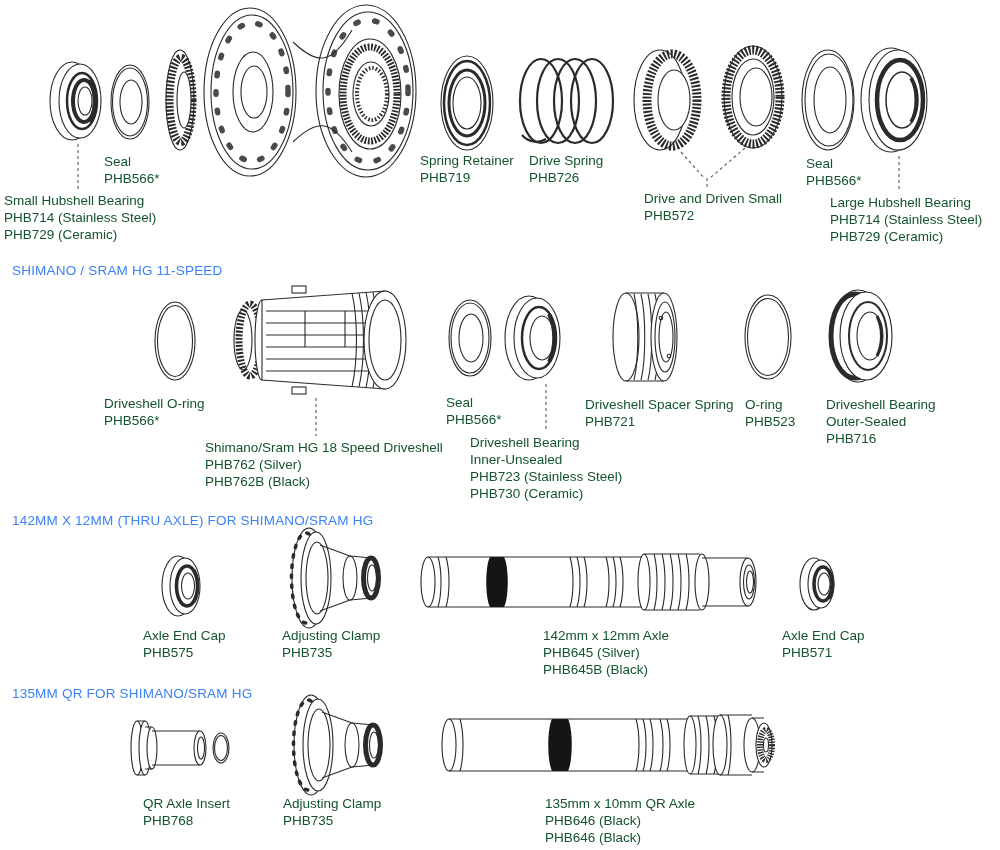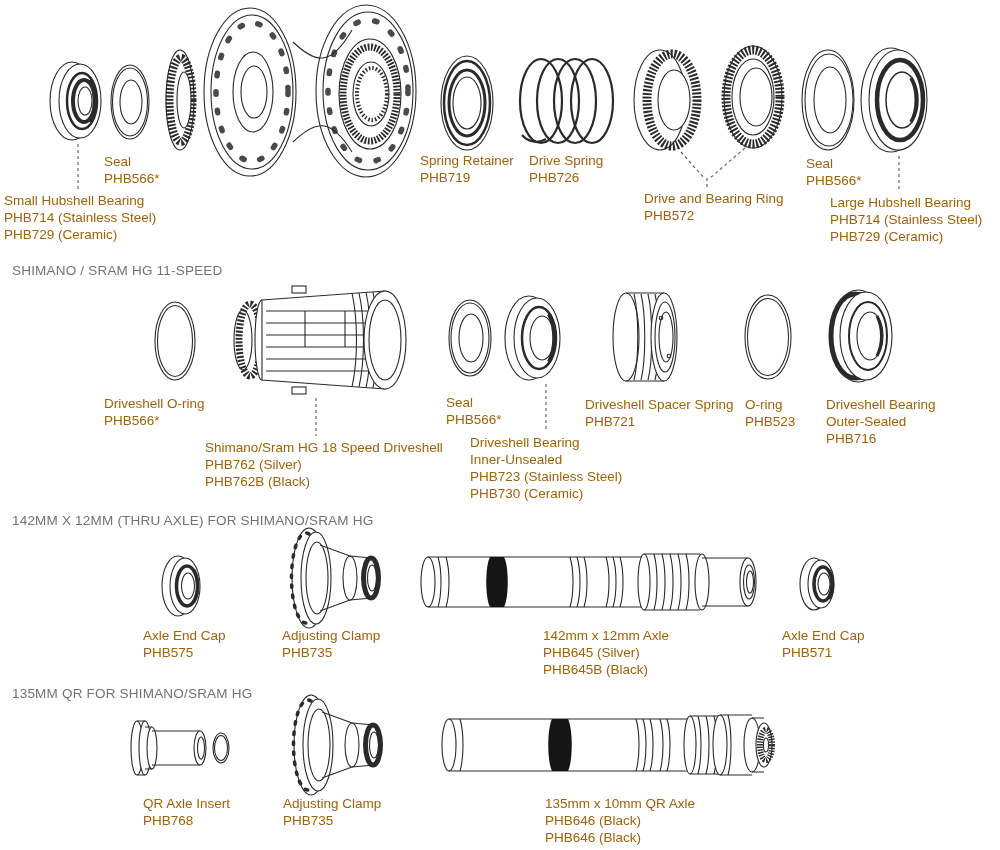--- a/index.html
+++ b/index.html
@@ -3,22 +3,22 @@
 <meta charset="utf-8">
 <style>
   * { margin:0; padding:0; box-sizing:border-box; }
   html,body { background:#ffffff; }
   body {
     width:1000px; height:850px; position:relative; overflow:hidden;
     font-family:"Liberation Sans", sans-serif; color:#1a1a1a;
   }
   .stage { position:absolute; left:0; top:0; width:1000px; height:850px; }
   svg.art { position:absolute; left:0; top:0; }
-  .lbl { position:absolute; font-size:13.5px; line-height:17px; white-space:nowrap; color:#a16207; }
-  .hdr { position:absolute; font-size:13.5px; line-height:17px; white-space:nowrap; color:#737373; letter-spacing:.2px; }
+  .lbl { position:absolute; font-size:13.5px; line-height:17px; white-space:nowrap; color:#14532d; }
+  .hdr { position:absolute; font-size:13.5px; line-height:17px; white-space:nowrap; color:#3b82f6; letter-spacing:.2px; }
 </style>
 </head>
 <body>
 
 <div class="stage">
 
 <svg class="art" width="1000" height="850" viewBox="0 0 1000 850">
 
   <g stroke="#2a2a2a" stroke-width="1.1" fill="none">
     <ellipse cx="72" cy="101" rx="22" ry="39" fill="#fff"></ellipse>
@@ -262,21 +262,21 @@
     </div>
   <div class="lbl" style="left:420px;top:152px">
       <div>Spring Retainer</div>
       <div>PHB719</div>
     </div>
   <div class="lbl" style="left:529px;top:152px">
       <div>Drive Spring</div>
       <div>PHB726</div>
     </div>
   <div class="lbl" style="left:644px;top:190px">
-      <div>Drive and Bearing Ring</div>
+      <div>Drive and Driven Small</div>
       <div>PHB572</div>
     </div>
   <div class="lbl" style="left:806px;top:155px">
       <div>Seal</div>
       <div>PHB566*</div>
     </div>
   <div class="lbl" style="left:830px;top:194px">
       <div>Large Hubshell Bearing</div>
       <div>PHB714 (Stainless Steel)</div>
       <div>PHB729 (Ceramic)</div>

